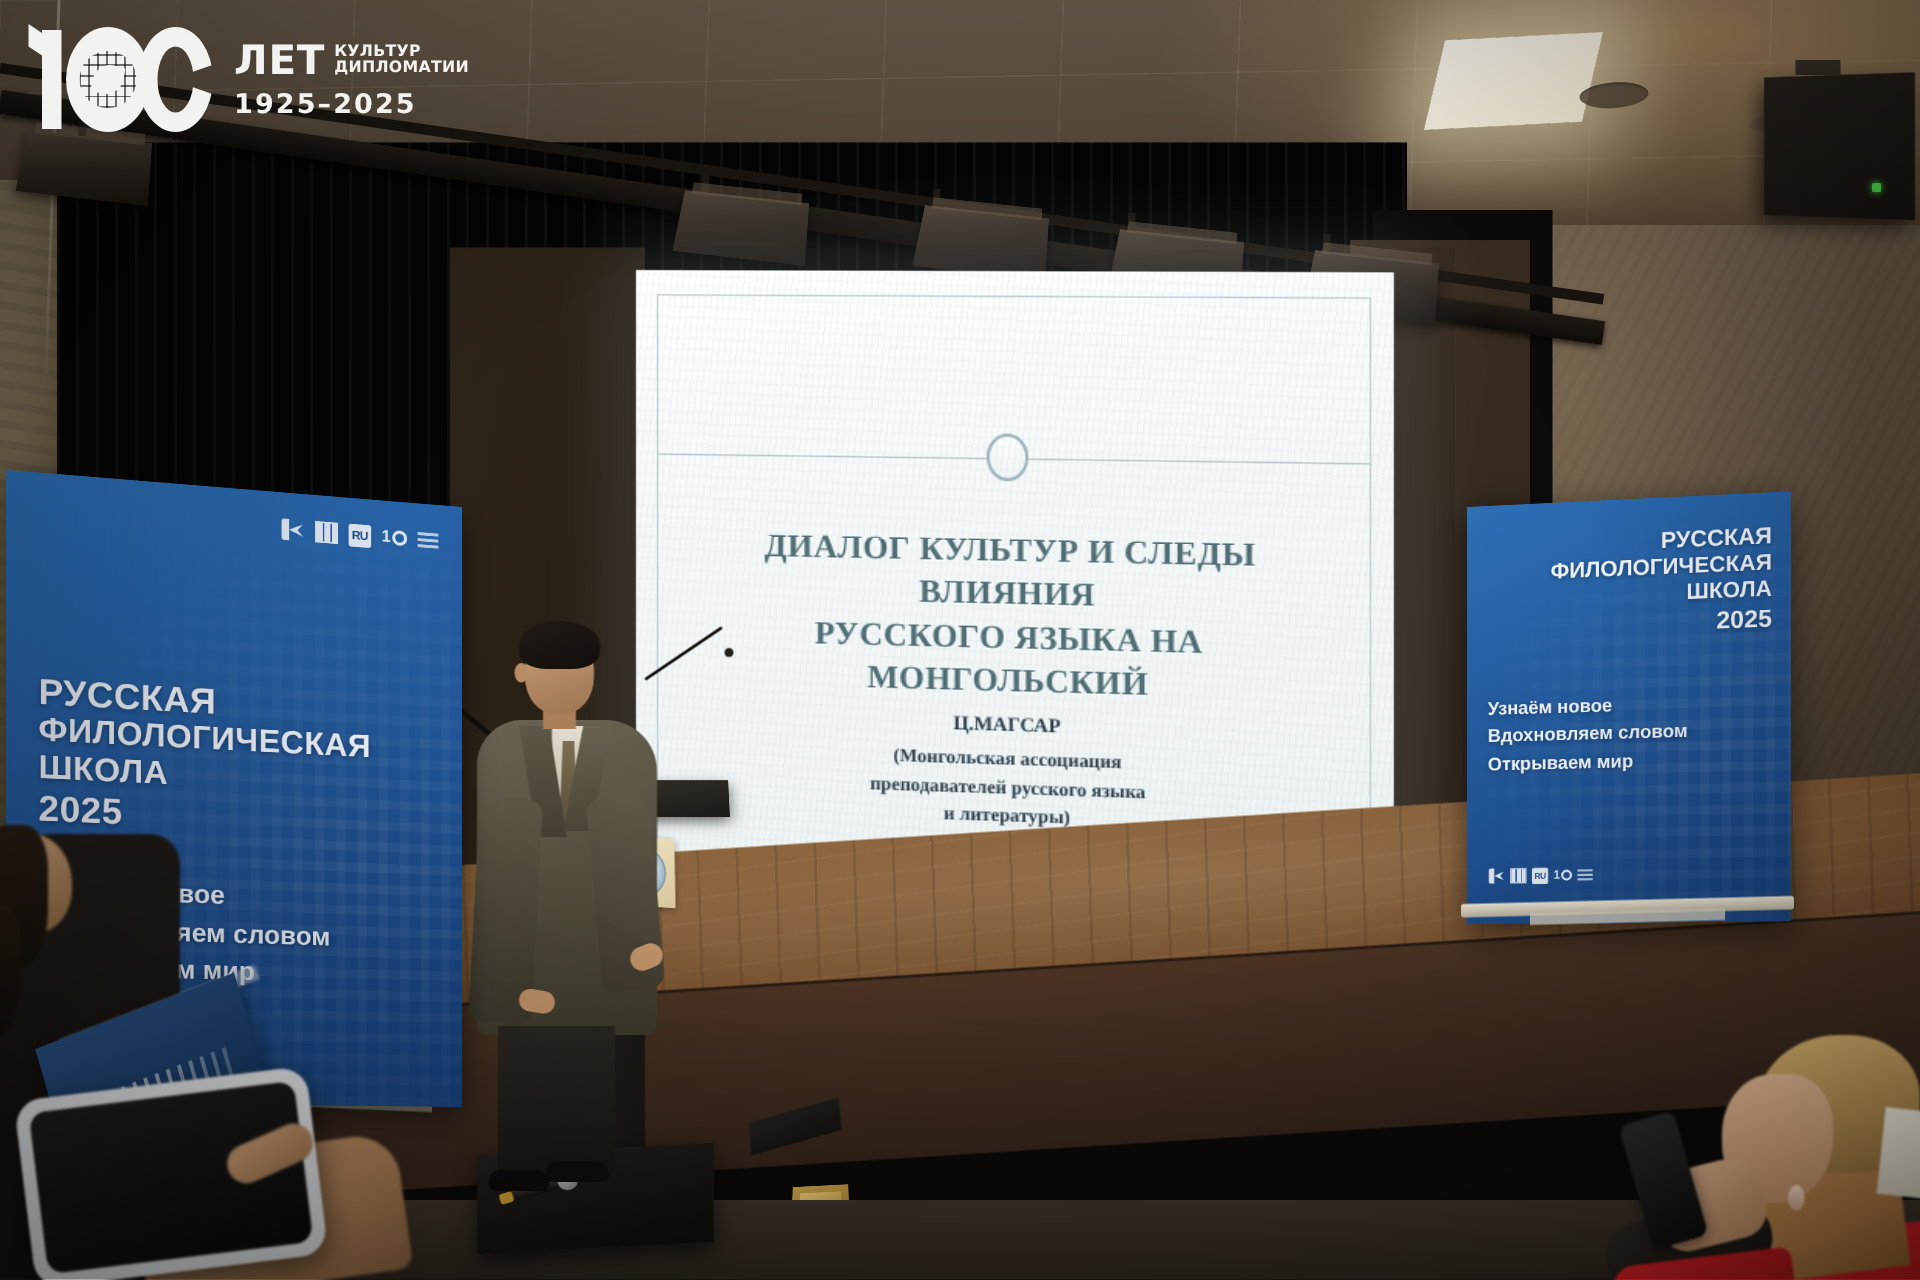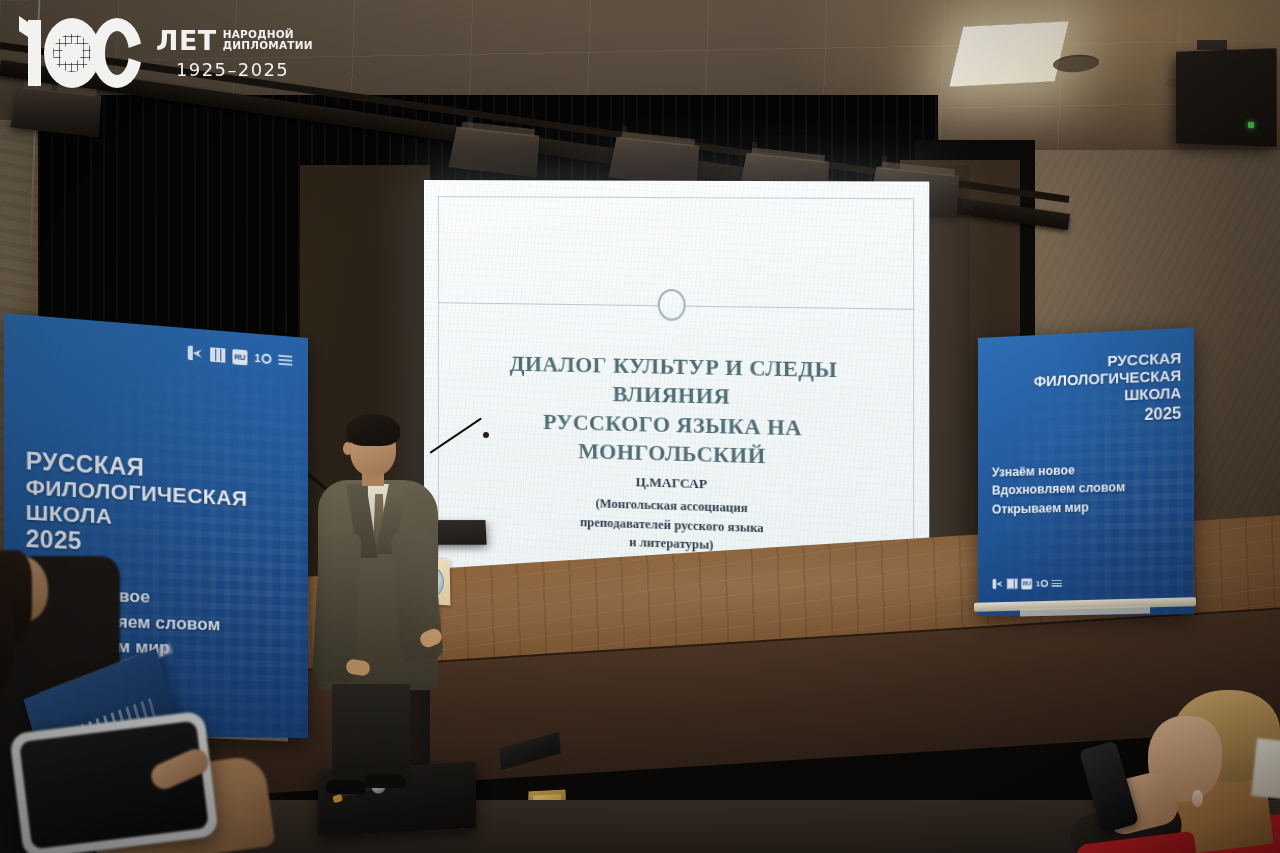--- a/index.html
+++ b/index.html
@@ -643,23 +643,22 @@
   .wm-let-row { display:flex; align-items:flex-start; gap:6px; }
   .wm-let {
     font-size:27px; font-weight:700; letter-spacing:.5px; line-height:1;
     font-family:"DejaVu Sans", sans-serif;
   }
   .wm-sub {
     font-size:10.5px; font-weight:700; line-height:1.12; letter-spacing:.2px;
     padding-top:2px; font-family:"DejaVu Sans", sans-serif;
   }
   .wm-years {
-    font-size:18px; font-weight:400; letter-spacing:1.4px; margin-top:5px;
+    font-size:18px; font-weight:700; letter-spacing:1.4px; margin-top:5px;
     font-family:"DejaVu Sans", sans-serif;
-    margin-left:20px;
   }
 </style>
 </head>
 <body>
 
 <div class="scene">
 
   <div class="ceiling">
     <div class="ceiling-grid"></div>
     <div class="ceiling-warm"></div>
@@ -843,21 +842,21 @@
         <div class="wm-globe-in">
           <div class="wm-dove"></div>
         </div>
       </div>
       <div class="wm-c"></div>
     </div>
     <div class="wm-right">
       <div class="wm-let-row">
         <div class="wm-let">ЛЕТ</div>
         <div class="wm-sub">
-          <span>НАРОДНОЙ</span><br>
+          <span>КУЛЬТУР</span><br>
           <span>ДИПЛОМАТИИ</span>
         </div>
       </div>
       <div class="wm-years">1925–2025</div>
     </div>
   </div>
 
 </div>
 
 </body></html>

